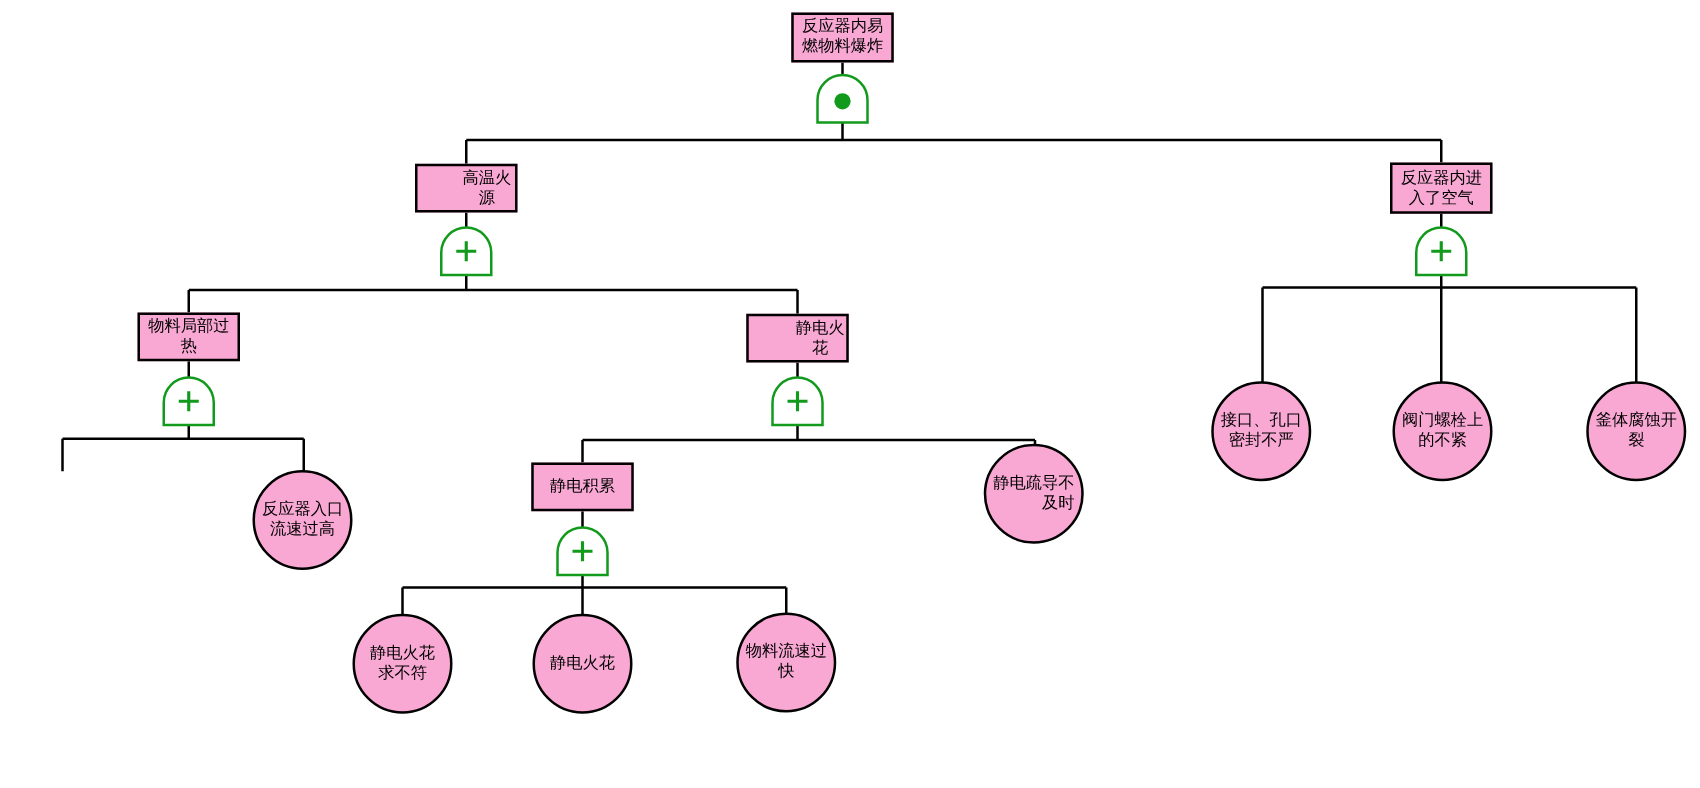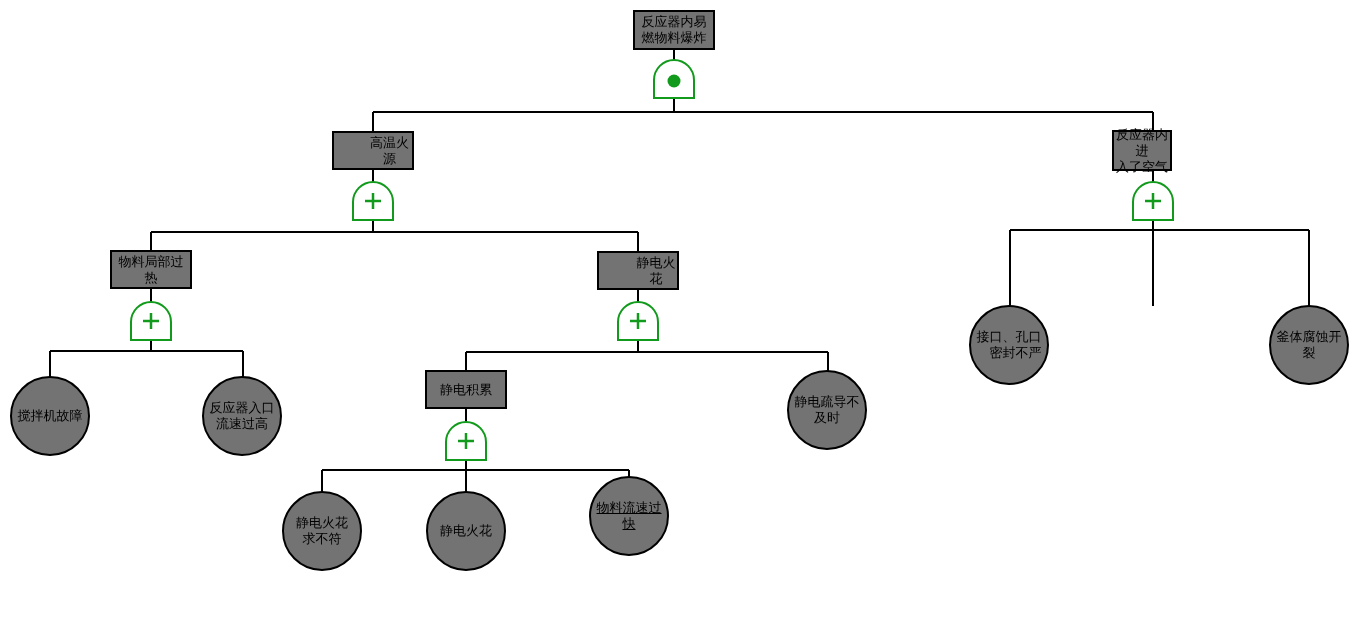--- a/index.html
+++ b/index.html
@@ -33,21 +33,21 @@
     stroke: none;
   }
   .gate .plus {
     fill: none;
     stroke: #129a1c;
     stroke-width: 2.5;
   }
   .node {
     position: absolute;
     box-sizing: border-box;
-    background: #737373;
+    background: #f9a8d4;
     border: 2px solid #000000;
     display: flex;
     align-items: center;
     justify-content: center;
     text-align: center;
     font-size: 13px;
     line-height: 16px;
     color: #000000;
     white-space: pre-line;
     cursor: default;
@@ -110,46 +110,47 @@
       <path d="M446,460 L446,442 A20,20 0 0 1 486,442 L486,460 Z"></path>
       <path class="plus" d="M458,441 L474,441 M466,433 L466,449"></path>
     </g>
   </svg>
 
   <div class="node ebox" style="left:633px; top:10px; width:82px; height:40px;">反应器内易
 燃物料爆炸</div>
 
   <div class="node ebox" style="left:332px; top:131px; width:82px; height:39px;padding-left:33px;">高温火源</div>
 
-  <div class="node ebox" style="left:1112px; top:130px; width:60px; height:41px;">反应器内进
+  <div class="node ebox" style="left:1112px; top:130px; width:82px; height:41px;">反应器内进
 入了空气</div>
 
   <div class="node ebox" style="left:110px; top:250px; width:82px; height:39px;text-align:center;">物料局部过
 热</div>
 
   <div class="node ebox" style="left:597px; top:251px; width:82px; height:39px;padding-left:36px;">静电火花</div>
 
   <div class="node ebox" style="left:425px; top:370px; width:82px; height:39px;">静电积累</div>
 
-  <div class="node circle" style="left:10px; top:376px;">搅拌机故障</div>
 
   <div class="node circle" style="left:202px; top:376px;">反应器入口
 流速过高</div>
 
-  <div class="node circle" style="left:787px; top:370px;">静电疏导不
+  <div class="node circle" style="left:787px; top:355px;text-align:right;">静电疏导不
 及时</div>
 
   <div class="node circle" style="left:282px; top:491px;">静电火花
 求不符</div>
 
   <div class="node circle" style="left:426px; top:491px;">静电火花</div>
 
-  <div class="node circle" style="left:589px; top:476px;text-decoration:underline;">物料流速过
+  <div class="node circle" style="left:589px; top:490px;">物料流速过
 快</div>
 
-  <div class="node circle" style="left:969px; top:305px;text-align:right;">接口、孔口
+  <div class="node circle" style="left:969px; top:305px;">接口、孔口
 密封不严</div>
 
+  <div class="node circle" style="left:1114px; top:305px;">阀门螺栓上
+的不紧</div>
 
   <div class="node circle" style="left:1269px; top:305px;">釜体腐蚀开
 裂</div>
 
 </div>
 
 </body></html>

